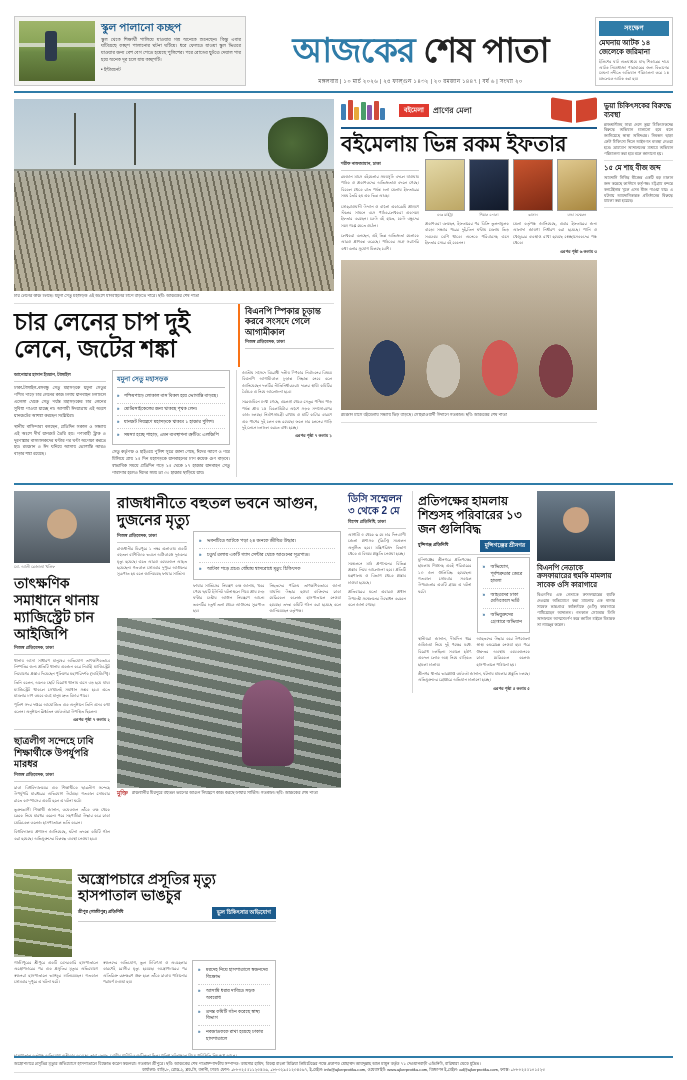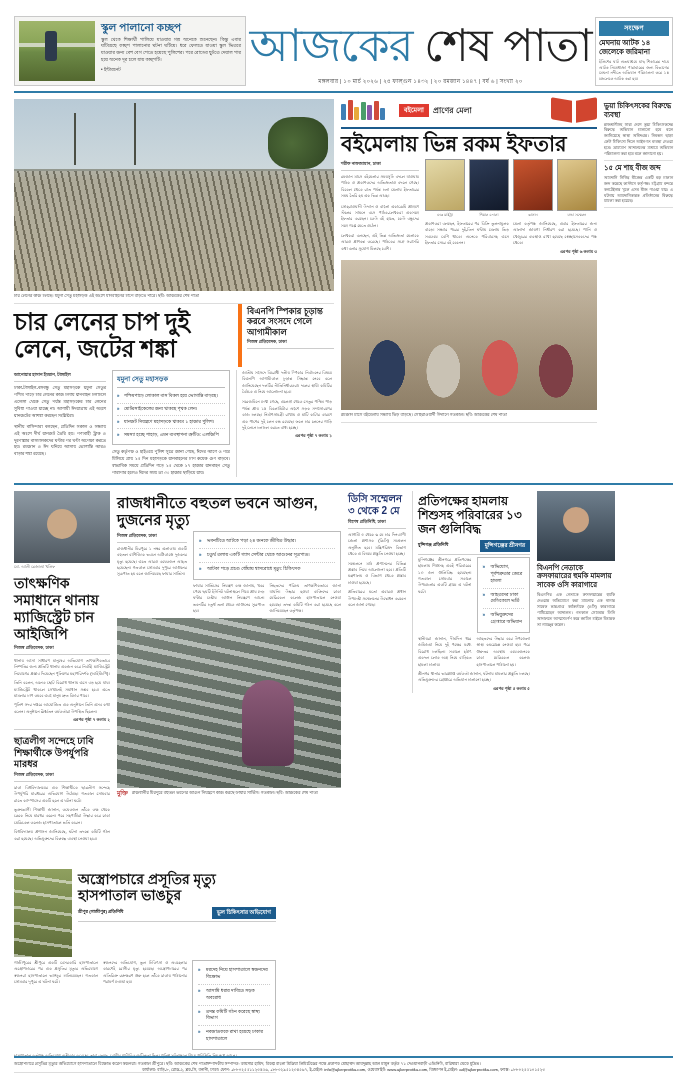--- a/index.html
+++ b/index.html
@@ -24,21 +24,21 @@
   }
   .mh-left .thumb:before{
     content:""; position:absolute; left:0; top:22px; width:100%; height:4px; background:#cfd6c2;
   }
   .mh-left .txt { flex:1; }
   .mh-left h3 { font-size:10.5px; color:#1c5b8c; font-weight:bold; line-height:1.2; margin-bottom:3px; }
   .mh-left p { font-size:4.6px; line-height:1.5; color:#333; text-align:justify; }
   .mh-left .bull { font-size:4.6px; color:#333; margin-top:2px; }
 
   .mh-center { flex:1; text-align:center; padding-top:2px; }
-  .logo { font-size:45px; font-weight:normal; letter-spacing:-1px; line-height:1.05; }
+  .logo { font-size:34px; font-weight:bold; letter-spacing:-1px; line-height:1.05; }
   .logo .a { color:#2f7ca8; }
   .logo .b { color:#222; }
   .dateline { font-size:5.6px; color:#444; margin-top:8px; letter-spacing:.2px; }
 
   .mh-right { width:78px; border:1px solid #c9c9c9; padding:3px; }
   .mh-right .sec-hd { background:#2f7ca8; color:#fff; font-size:6.5px; text-align:center; padding:2px 0; font-weight:bold; }
   .mh-right h4 { font-size:7px; font-weight:bold; line-height:1.25; margin:3px 0 2px; color:#111; }
   .mh-right p { font-size:4px; line-height:1.45; text-align:justify; color:#333; }
 
   .rule { height:2px; background:#2f7ca8; margin:5px 0 6px; }
@@ -185,21 +185,21 @@
         <div class="crane"></div>
           <div class="crane2"></div>
           <div class="tree"></div>
       </div>
       <div class="caption">চার লেনের কাজ চলছে। যমুনা সেতু মহাসড়ক এই অংশে যানবাহনের চাপে বাড়তে পারে। ছবি: আজকের শেষ পাতা</div>
 
       <div style="display:flex; gap:6px;">
         <div style="width:218px;">
           <h1 class="head">চার লেনের চাপ দুই লেনে, জটের শঙ্কা</h1>
         </div>
-        <div style="width:96px; border-left:4px solid #f97316; padding-left:5px;">
+        <div style="width:96px; border-left:2px solid #f97316; padding-left:5px;">
           <h4 class="head">বিএনপি স্পিকার চূড়ান্ত করবে সংসদে গেলে আগামীকাল</h4>
           <div class="byline">নিজস্ব প্রতিবেদক, ঢাকা</div>
         </div>
       </div>
 
       <div style="display:flex; gap:6px; margin-top:3px;">
         <div style="width:92px;">
           <div class="byline">আনোয়ার হাসান ইমরান, টাঙ্গাইল</div>
           <p class="body-txt">ঢাকা-টাঙ্গাইল-বঙ্গবন্ধু সেতু মহাসড়কে যমুনা সেতুর পশ্চিম পাড়ে চার লেনের কাজ চলায় যানবাহন চলাচলে এলেঙ্গা থেকে সেতু পর্যন্ত মহাসড়কের চার লেনের সুবিধা পাওয়া যাচ্ছে না। আগামী ঈদযাত্রায় এই অংশে যানজটের আশঙ্কা করছেন সংশ্লিষ্টরা।</p>
           <p class="body-txt" style="margin-top:4px;">স্থানীয় বাসিন্দারা বলছেন, প্রতিদিন সকাল ও সন্ধ্যায় এই অংশে দীর্ঘ যানজট তৈরি হয়। পণ্যবাহী ট্রাক ও দূরপাল্লার বাসচালকদের ঘণ্টার পর ঘণ্টা অপেক্ষা করতে হয়। রমজান ও ঈদ ঘনিয়ে আসায় ভোগান্তি আরও বাড়ার শঙ্কা রয়েছে।</p>

